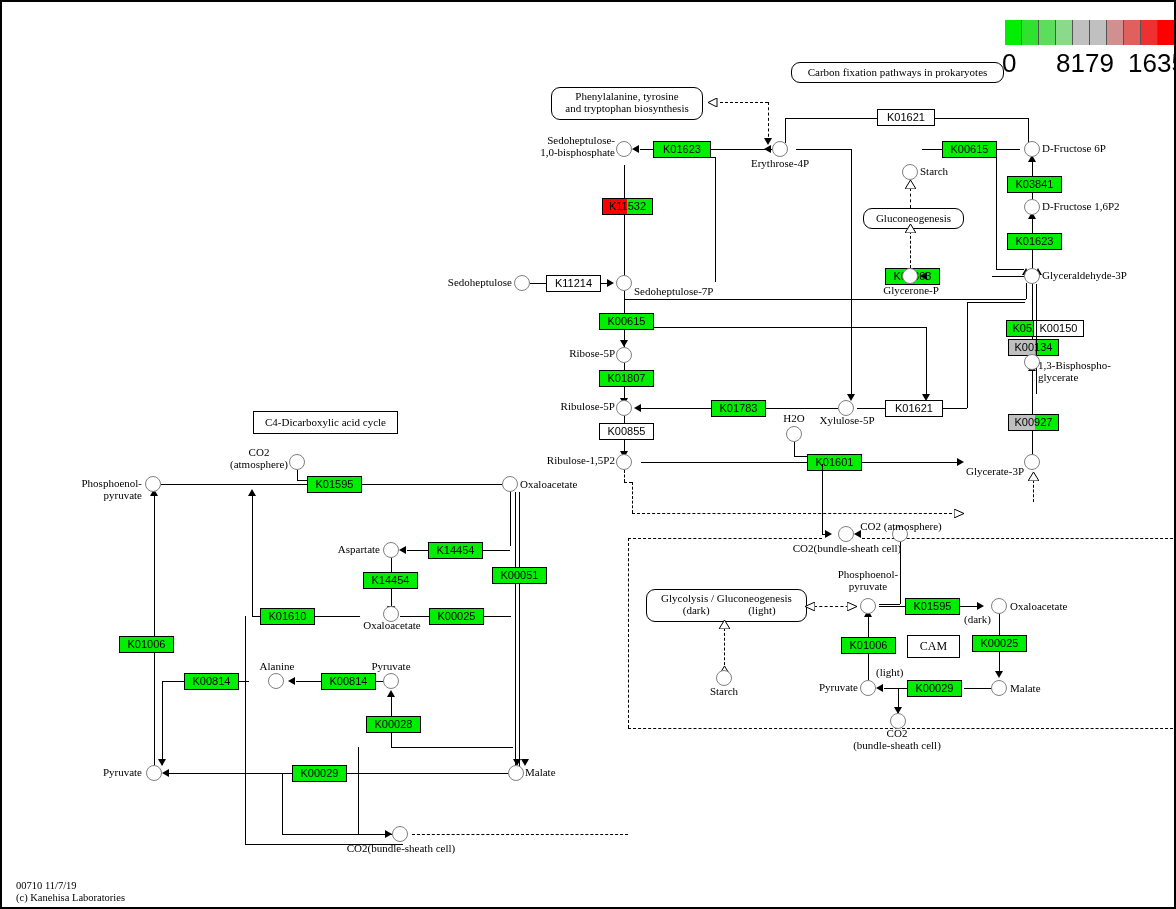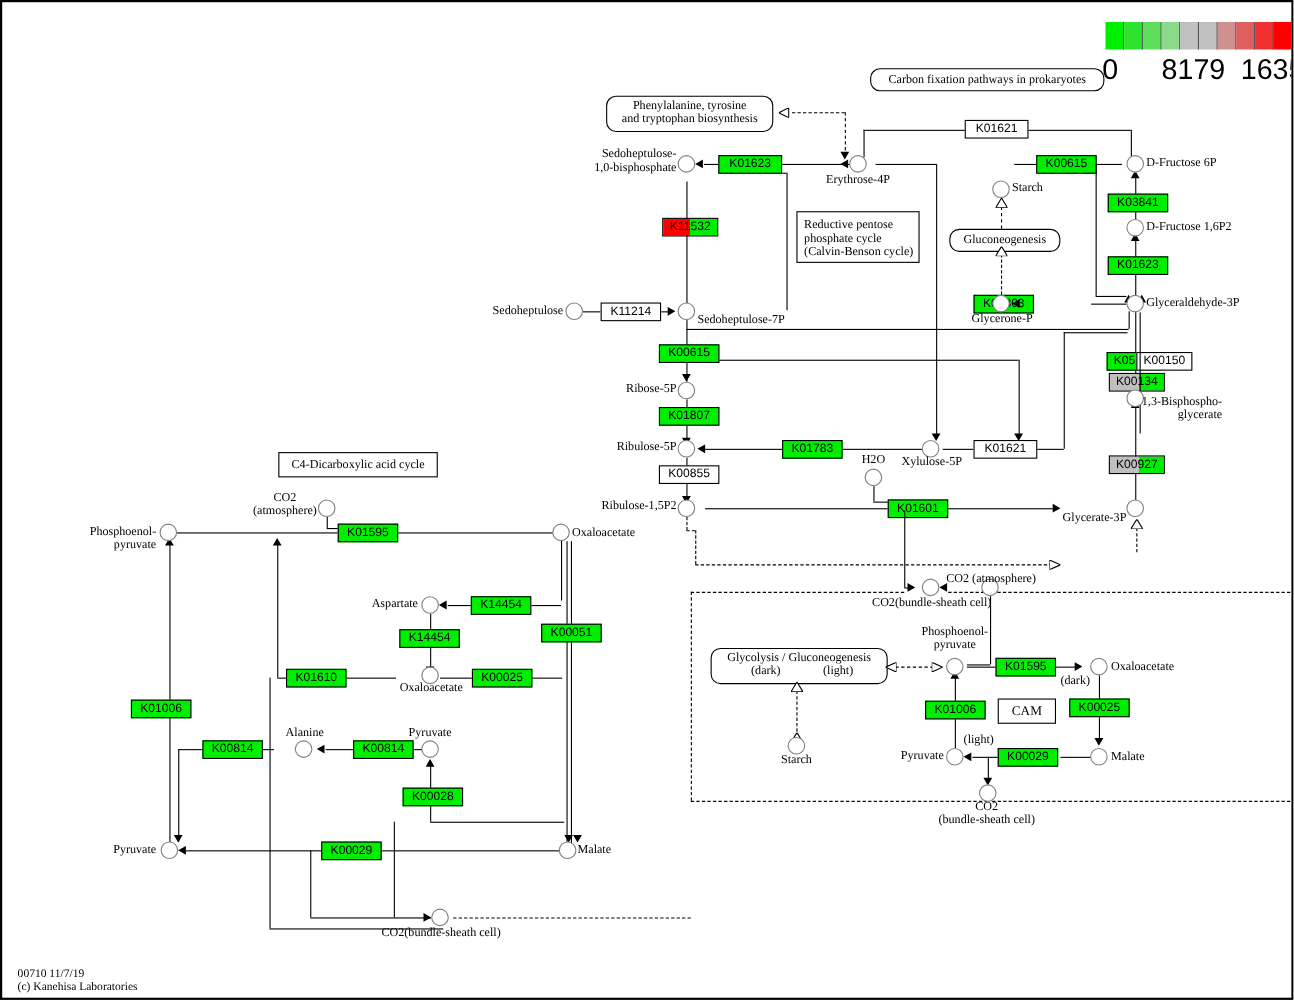--- a/index.html
+++ b/index.html
@@ -1,21 +1,21 @@
 <!DOCTYPE html>
 <html><head>
 <meta charset="utf-8">
 <title>KEGG Pathway</title>
 <style>
   html,body{margin:0;padding:0;background:#fff;}
   body{font-family:"Liberation Serif",serif;}
   #page{position:relative;width:1176px;height:909px;background:#fff;
         border:2px solid #000;box-sizing:border-box;overflow:hidden;}
   .lbl{position:absolute;font-family:"Liberation Serif",serif;font-size:11px;
-       color:#000;white-space:pre;line-height:1.08;text-align:right;}
+       color:#000;white-space:pre;line-height:1.08;}
   .lbl.c{text-align:center;}
   .lbl.r{text-align:right;}
   
   .kbox{position:absolute;height:17px;border:1px solid #000;box-sizing:border-box;
         font-family:"Liberation Sans",sans-serif;font-size:11px;line-height:15px;
         text-align:center;color:#000;background:#fff;letter-spacing:0px;
         overflow:hidden;white-space:nowrap;}
   .kbox.green{background:#00ee00;}
   .kbox.white{background:#ffffff;}
   .kbox.split-rg{background:linear-gradient(to right,#ff0000 0 50%,#00ee00 50% 100%);}
@@ -82,23 +82,20 @@
     <span style="left:123px;top:-2px">16358</span>
   </div>
 
   <div class="maplink" style="left:549px;top:85px;width:152px;height:33px">Phenylalanine, tyrosine
 and tryptophan biosynthesis</div>
   <div class="maplink" style="left:789px;top:60px;width:213px;height:21px;padding-top:3px">Carbon fixation pathways in prokaryotes</div>
   <div class="maplink" style="left:861px;top:206px;width:101px;height:21px;padding-top:3px">Gluconeogenesis</div>
   <div class="maplink" style="left:644px;top:587px;width:161px;height:33px">Glycolysis / Gluconeogenesis
   (dark)              (light)</div>
 
-  <div class="rect" style="left:722px;top:190px;width:112px;height:47px;padding-top:5px;text-align:left;padding-left:6px">Reductive pentose
-phosphate cycle
-(Calvin-Benson cycle)</div>
   <div class="rect" style="left:251px;top:409px;width:145px;height:23px;line-height:21px">C4-Dicarboxylic acid cycle</div>
   <div class="rect" style="left:905px;top:633px;width:53px;height:23px;line-height:21px;font-size:12px">CAM</div>
 
   <div class="dhl" style="left:718px;top:100px;width:48px"></div>
   <div class="dvl" style="left:766px;top:100px;height:40px"></div>
   <div class="ohw" style="left:706px;top:96px">
     <svg width="10" height="9">
         <polygon points="0,4.5 9,0 9,9" fill="#fff" stroke="#000" stroke-width="1"></polygon>
       </svg>
   </div>

